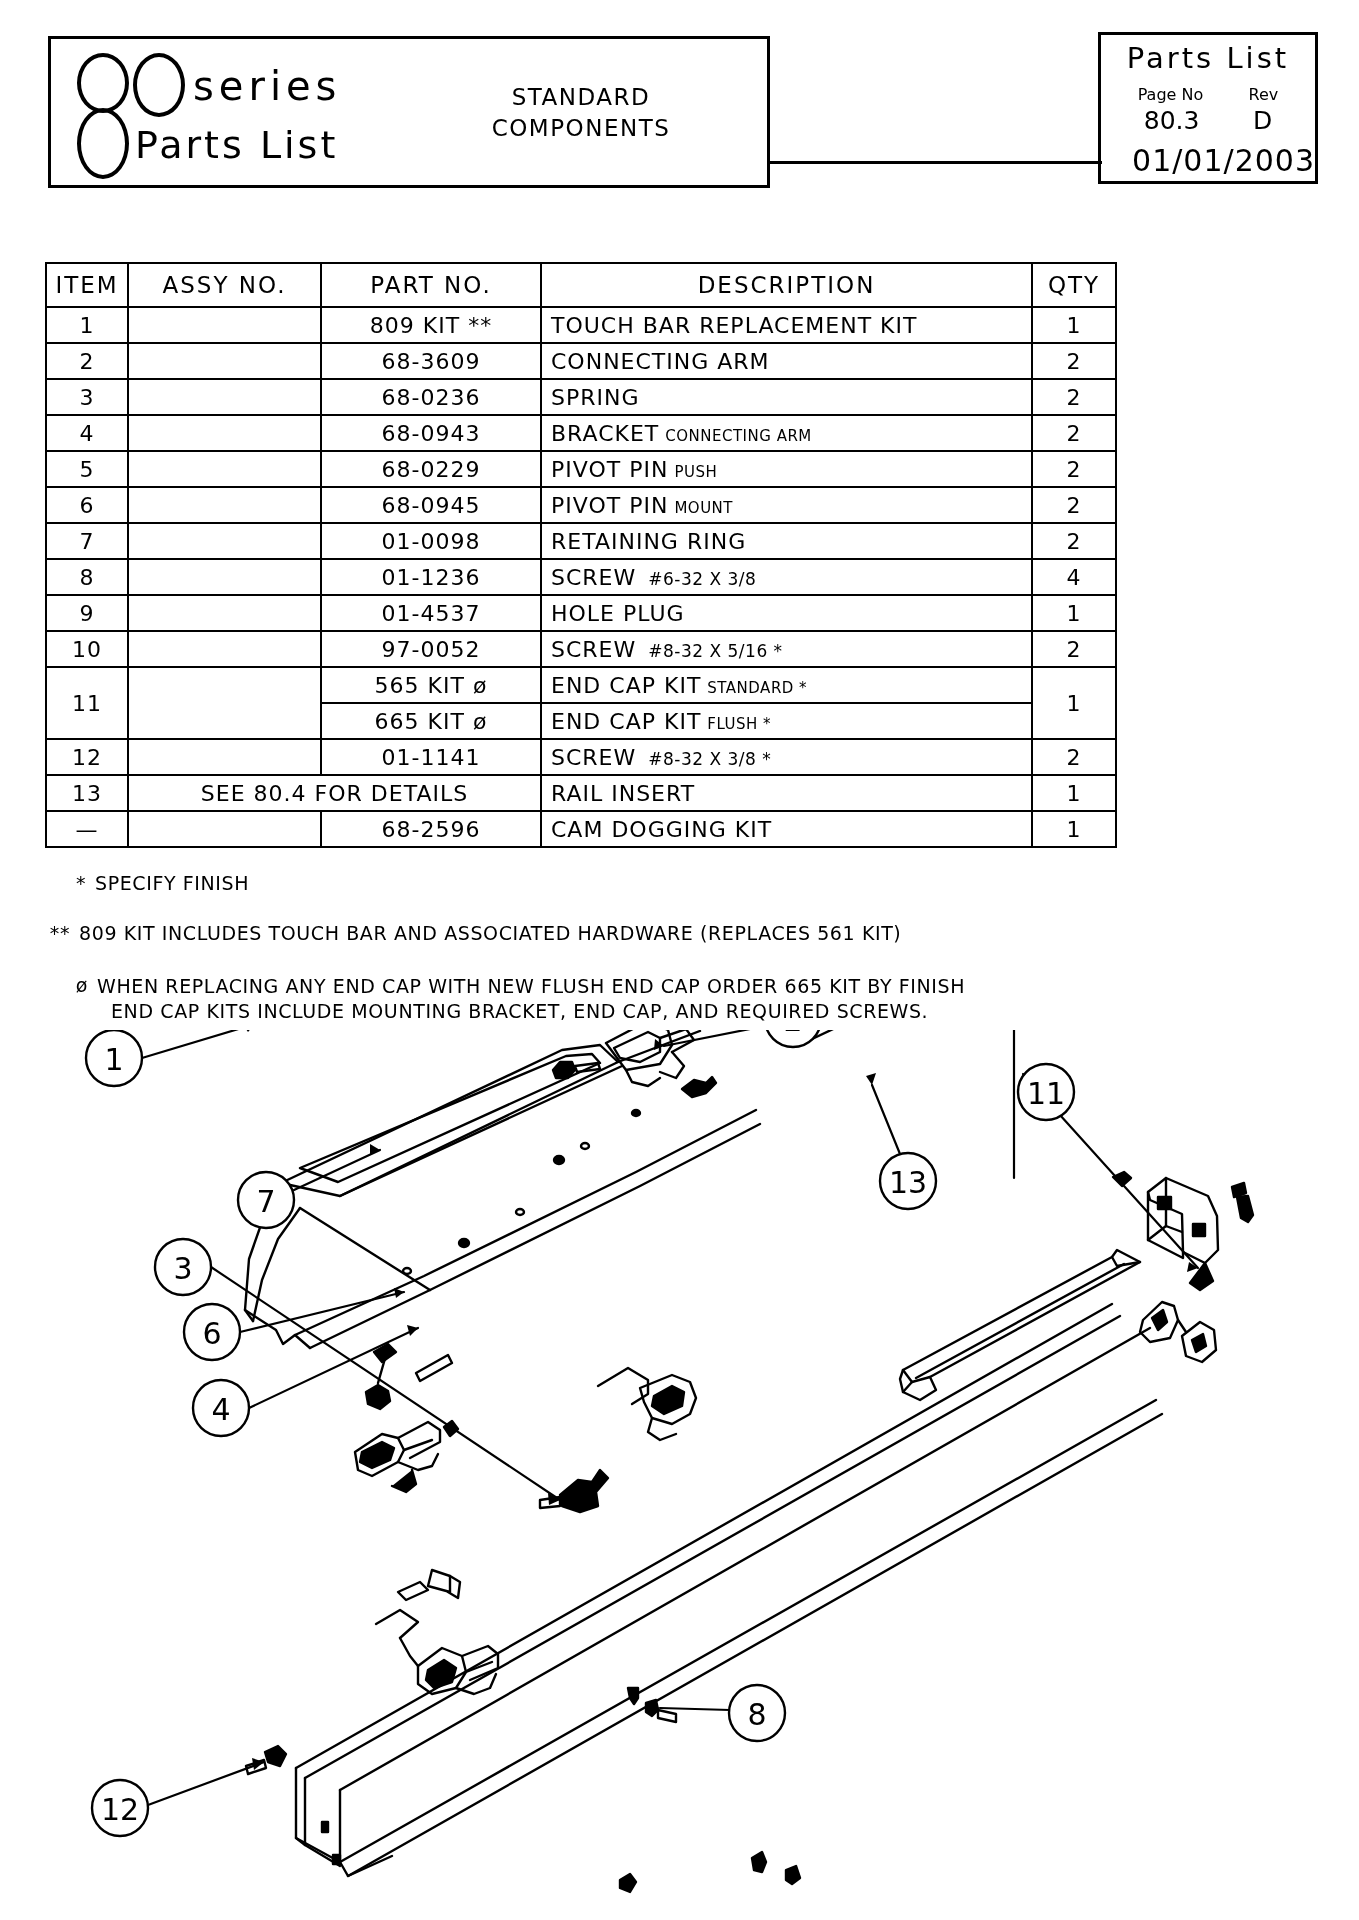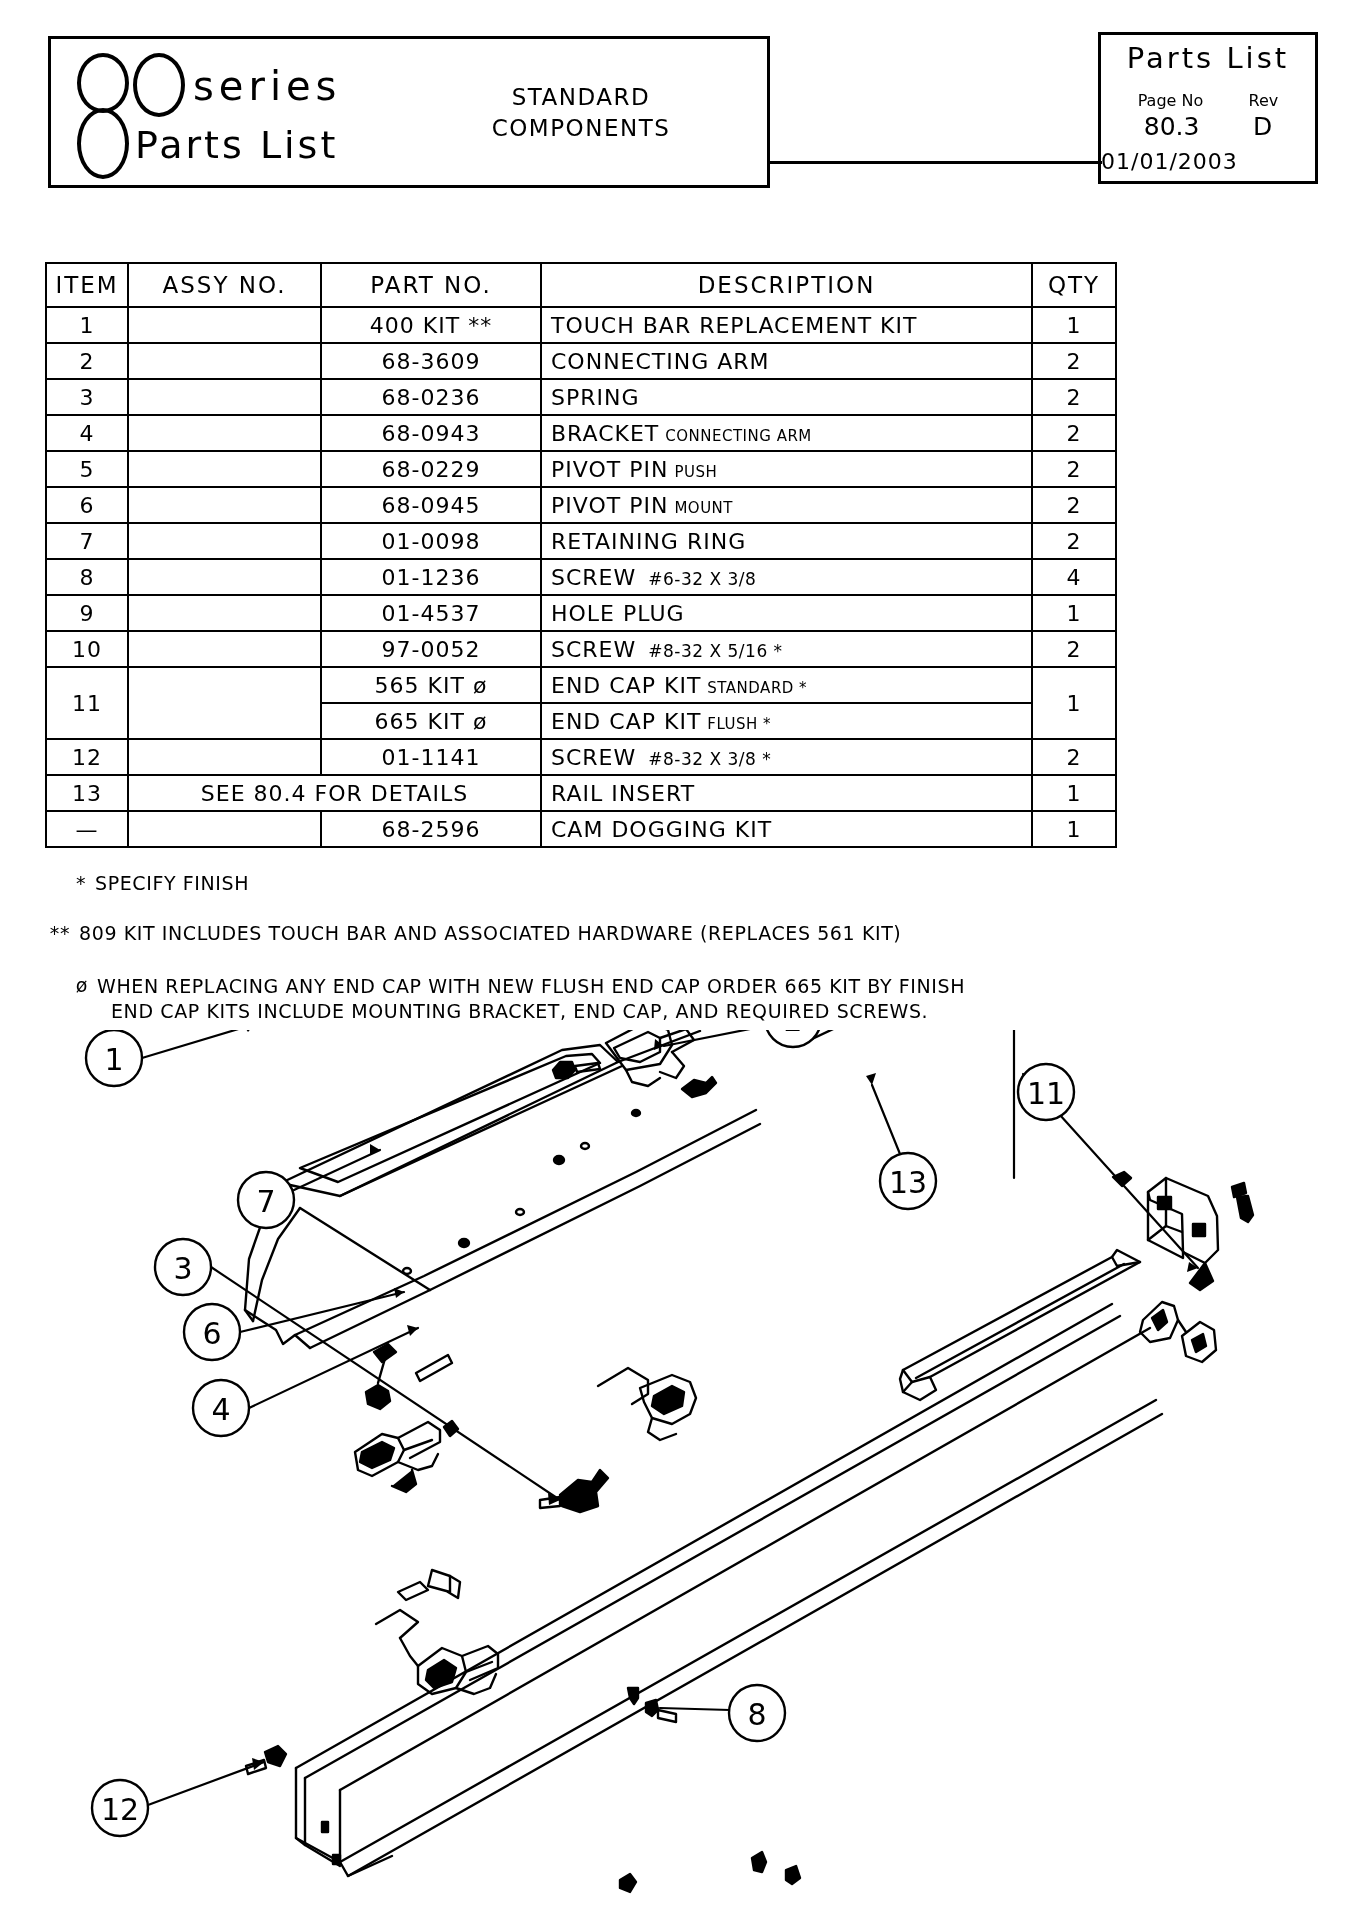--- a/index.html
+++ b/index.html
@@ -106,33 +106,33 @@
   #meta-box .pl-title {
     text-align: center;
     font-size: 29px;
     letter-spacing: 3px;
     margin-top: 6px;
   }
   #meta-box .labrow {
     display: flex;
     justify-content: space-around;
     font-size: 16px;
-    margin-top: 16px;
+    margin-top: 10px;
     padding: 0 14px;
   }
   #meta-box .valrow {
     display: flex;
     justify-content: space-around;
     font-size: 25px;
     margin-top: 2px;
     padding: 0 16px;
   }
   #meta-box .daterow {
-    text-align: left;
-    font-size: 22px;
+    text-align: right;
+    font-size: 30px;
     margin-top: 8px;
     letter-spacing: 1px;
   }
 
   
   #parts-table {
     position: absolute;
     left: 45px; top: 262px;
     width: 1070px;
     border-collapse: collapse;
@@ -267,21 +267,21 @@
         <th>ASSY NO.</th>
         <th>PART NO.</th>
         <th>DESCRIPTION</th>
         <th>QTY</th>
       </tr>
     </thead>
     <tbody id="table-body">
         <tr>
           <td class="c-center">1</td>
           <td class="c-center"></td>
-          <td class="c-partno">400 KIT **</td>
+          <td class="c-partno">809 KIT **</td>
           <td class="c-left"><span>TOUCH BAR REPLACEMENT KIT</span></td>
           <td class="c-center">1</td>
         </tr>
         <tr>
           <td class="c-center">2</td>
           <td class="c-center"></td>
           <td class="c-partno">68-3609</td>
           <td class="c-left"><span>CONNECTING ARM</span></td>
           <td class="c-center">2</td>
         </tr>

